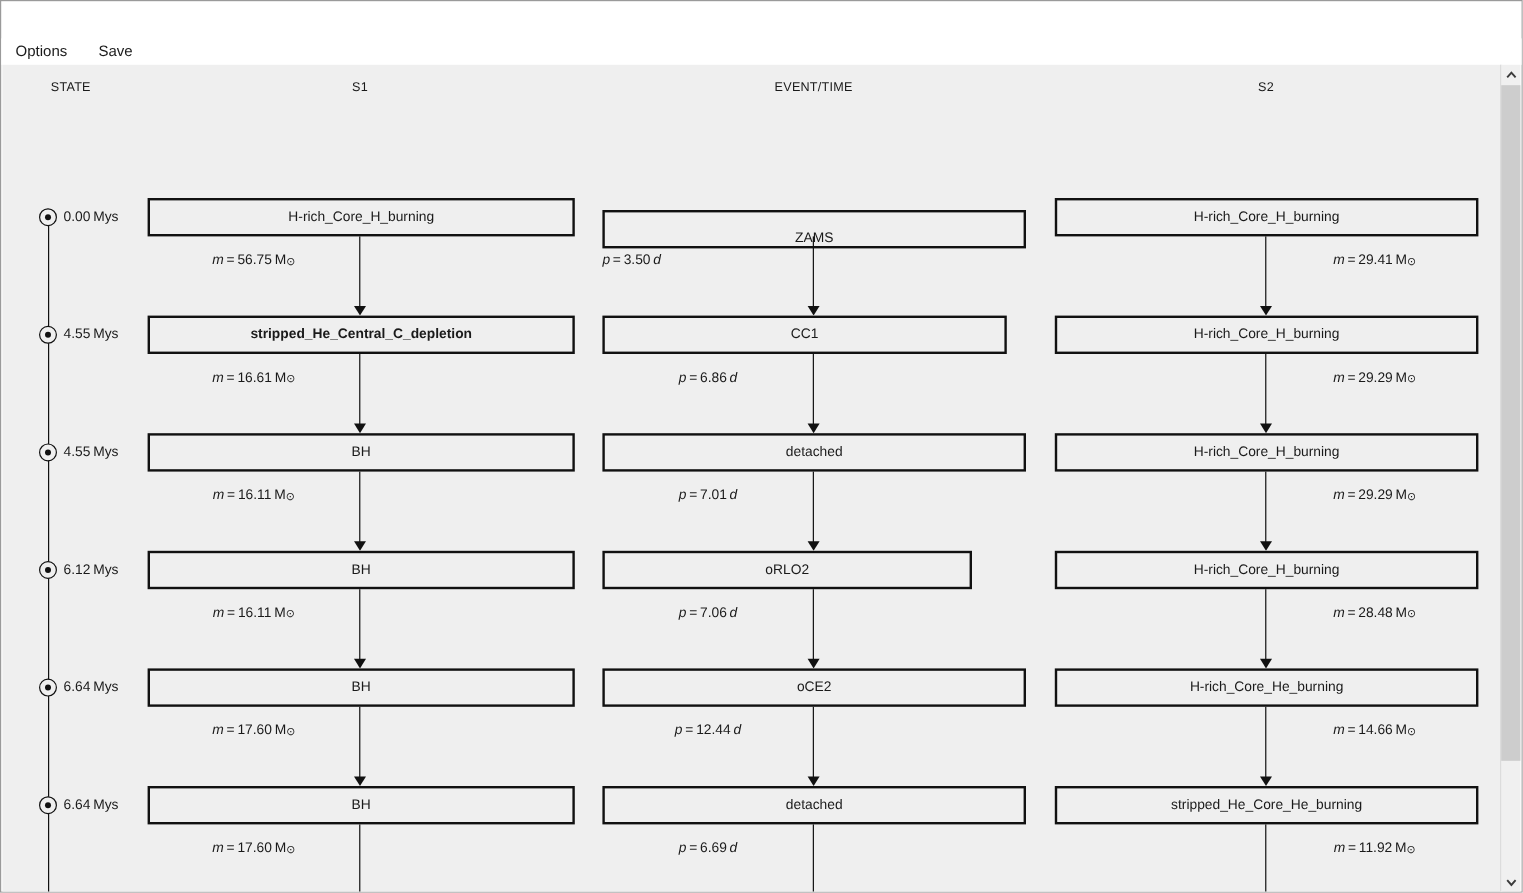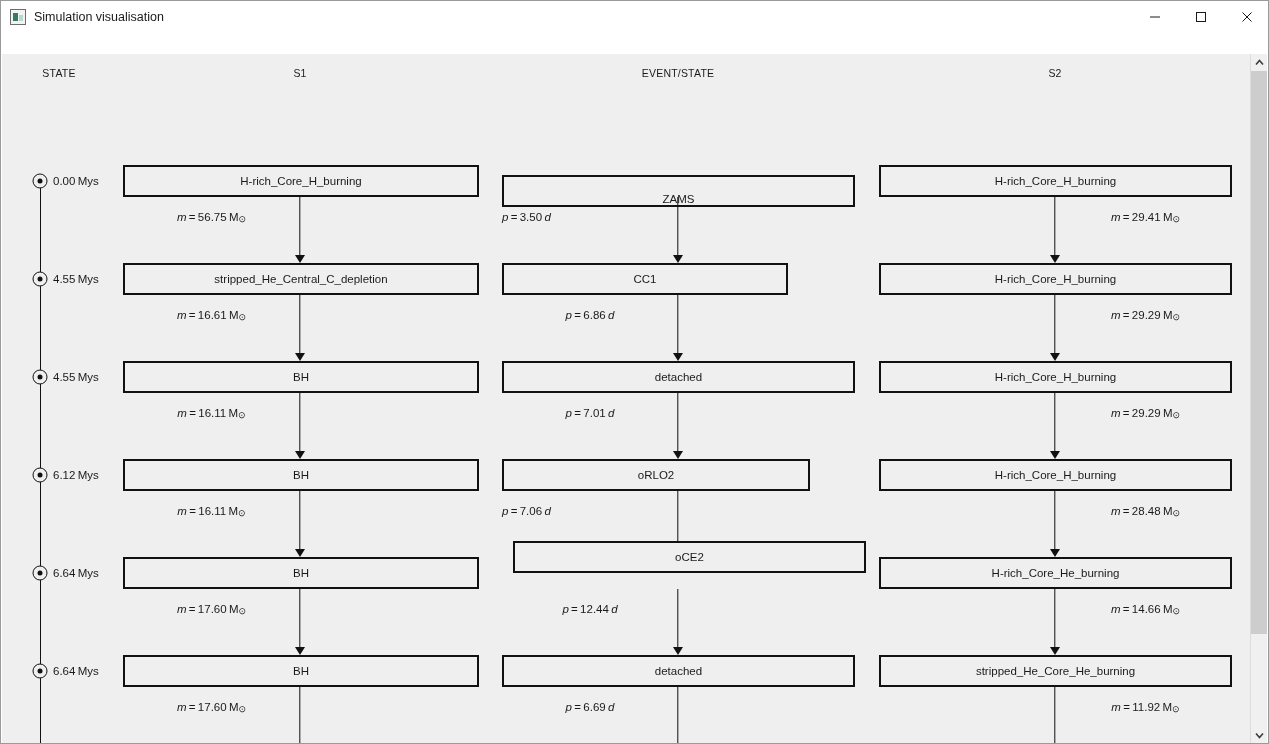--- a/index.html
+++ b/index.html
@@ -189,50 +189,32 @@
     position: absolute; left: 0;
     top: 17px; width: 16px; height: 563px;
     background: #cdcdcd;
   }
 </style>
 </head>
 <body>
 
 <div id="app">
 
-  <div id="titlebar">
-    <div id="title-icon"></div>
-    <div id="title-text">Simulation visualisation</div>
-    <div class="wincontrols">
-      <div class="winbtn">
-        <svg width="12" height="12" viewBox="0 0 12 12">
-            <line x1="1" y1="6" x2="11" y2="6" stroke="currentColor" stroke-width="1"></line>
-          </svg>
-      </div>
-      <div class="winbtn">
-        <svg width="12" height="12" viewBox="0 0 12 12">
-            <rect x="1.5" y="1.5" width="9" height="9" fill="none" stroke="currentColor" stroke-width="1"></rect>
-          </svg>
-      </div>
-      <div class="winbtn">
-        <svg width="12" height="12" viewBox="0 0 12 12">
-            <line x1="1.5" y1="1.5" x2="10.5" y2="10.5" stroke="currentColor" stroke-width="1"></line>
-            <line x1="10.5" y1="1.5" x2="1.5" y2="10.5" stroke="currentColor" stroke-width="1"></line>
-          </svg>
-      </div>
-    </div>
+
+  <div id="menubar">
+    <div class="menu-item">Options</div>
+    <div class="menu-item">Save</div>
   </div>
-
 
   <div id="canvas-wrap">
     <div id="canvas">
       <div id="headers">
           <div class="col-header" style="left: 57px;">STATE</div>
           <div class="col-header" style="left: 298px;">S1</div>
-          <div class="col-header" style="left: 676px;">EVENT/STATE</div>
+          <div class="col-header" style="left: 676px;">EVENT/TIME</div>
           <div class="col-header" style="left: 1053px;">S2</div>
         </div>
       <div id="spine" style="top: 127px; height: 628px;"></div>
       <div id="graph">
           <div class="tmark" style="top: 127px;">
             <div class="ring"></div>
             <div class="dot"></div>
           </div>
           <div class="tlabel" style="top: 127px;">0.00 <span class="unit">Mys</span></div>
           <div class="node" style="left: 121px; width: 356px; top: 127px;">
@@ -251,27 +233,27 @@
             <span>H-rich_Core_H_burning</span>
           </div>
           <div class="conn" style="left: 1053px; top: 143px; height: 60px;"></div>
           <div class="arrowhead" style="left: 1053px; top: 201px;"></div>
           <div class="elabel" style="top: 157px; left: 1057px; width: 173px; text-align: center;"><span class="sym">m</span> = 29.41 M<span class="sun">⊙</span></div>
           <div class="tmark" style="top: 225px;">
             <div class="ring"></div>
             <div class="dot"></div>
           </div>
           <div class="tlabel" style="top: 225px;">4.55 <span class="unit">Mys</span></div>
-          <div class="node" style="left: 121px; width: 356px; top: 225px;">
+          <div class="node" style="left: 121px; width: 356px; top: 225px; font-weight: bold;">
             <span>stripped_He_Central_C_depletion</span>
           </div>
           <div class="conn" style="left: 298px; top: 241px; height: 60px;"></div>
           <div class="arrowhead" style="left: 298px; top: 299px;"></div>
           <div class="elabel" style="top: 255px; left: 121px; width: 177px; text-align: center;"><span class="sym">m</span> = 16.61 M<span class="sun">⊙</span></div>
-          <div class="node" style="left: 500px; width: 286px; top: 225px;">
+          <div class="node" style="left: 500px; width: 337px; top: 225px;">
             <span>CC1</span>
           </div>
           <div class="conn" style="left: 676px; top: 241px; height: 60px;"></div>
           <div class="arrowhead" style="left: 676px; top: 299px;"></div>
           <div class="elabel" style="top: 255px; left: 500px; width: 176px; text-align: center;"><span class="sym">p</span> = 6.86 <span class="sym">d</span></div>
           <div class="node" style="left: 877px; width: 353px; top: 225px;">
             <span>H-rich_Core_H_burning</span>
           </div>
           <div class="conn" style="left: 1053px; top: 241px; height: 60px;"></div>
           <div class="arrowhead" style="left: 1053px; top: 299px;"></div>
@@ -308,39 +290,39 @@
             <span>BH</span>
           </div>
           <div class="conn" style="left: 298px; top: 437px; height: 60px;"></div>
           <div class="arrowhead" style="left: 298px; top: 495px;"></div>
           <div class="elabel" style="top: 451px; left: 121px; width: 177px; text-align: center;"><span class="sym">m</span> = 16.11 M<span class="sun">⊙</span></div>
           <div class="node" style="left: 500px; width: 308px; top: 421px;">
             <span>oRLO2</span>
           </div>
           <div class="conn" style="left: 676px; top: 437px; height: 60px;"></div>
           <div class="arrowhead" style="left: 676px; top: 495px;"></div>
-          <div class="elabel" style="top: 451px; left: 500px; width: 176px; "><span class="sym">p</span> = 7.06 <span class="sym">d</span></div>
+          <div class="elabel" style="top: 451px; left: 500px; width: 176px; text-align: center;"><span class="sym">p</span> = 7.06 <span class="sym">d</span></div>
           <div class="node" style="left: 877px; width: 353px; top: 421px;">
             <span>H-rich_Core_H_burning</span>
           </div>
           <div class="conn" style="left: 1053px; top: 437px; height: 60px;"></div>
           <div class="arrowhead" style="left: 1053px; top: 495px;"></div>
           <div class="elabel" style="top: 451px; left: 1057px; width: 173px; text-align: center;"><span class="sym">m</span> = 28.48 M<span class="sun">⊙</span></div>
           <div class="tmark" style="top: 519px;">
             <div class="ring"></div>
             <div class="dot"></div>
           </div>
           <div class="tlabel" style="top: 519px;">6.64 <span class="unit">Mys</span></div>
           <div class="node" style="left: 121px; width: 356px; top: 519px;">
             <span>BH</span>
           </div>
           <div class="conn" style="left: 298px; top: 535px; height: 60px;"></div>
           <div class="arrowhead" style="left: 298px; top: 593px;"></div>
           <div class="elabel" style="top: 549px; left: 121px; width: 177px; text-align: center;"><span class="sym">m</span> = 17.60 M<span class="sun">⊙</span></div>
-          <div class="node" style="left: 500px; width: 353px; top: 503px; margin-left: 11px;">
+          <div class="node" style="left: 500px; width: 353px; top: 519px;">
             <span>oCE2</span>
           </div>
           <div class="conn" style="left: 676px; top: 535px; height: 60px;"></div>
           <div class="arrowhead" style="left: 676px; top: 593px;"></div>
           <div class="elabel" style="top: 549px; left: 500px; width: 176px; text-align: center;"><span class="sym">p</span> = 12.44 <span class="sym">d</span></div>
           <div class="node" style="left: 877px; width: 353px; top: 519px;">
             <span>H-rich_Core_He_burning</span>
           </div>
           <div class="conn" style="left: 1053px; top: 535px; height: 60px;"></div>
           <div class="arrowhead" style="left: 1053px; top: 593px;"></div>

